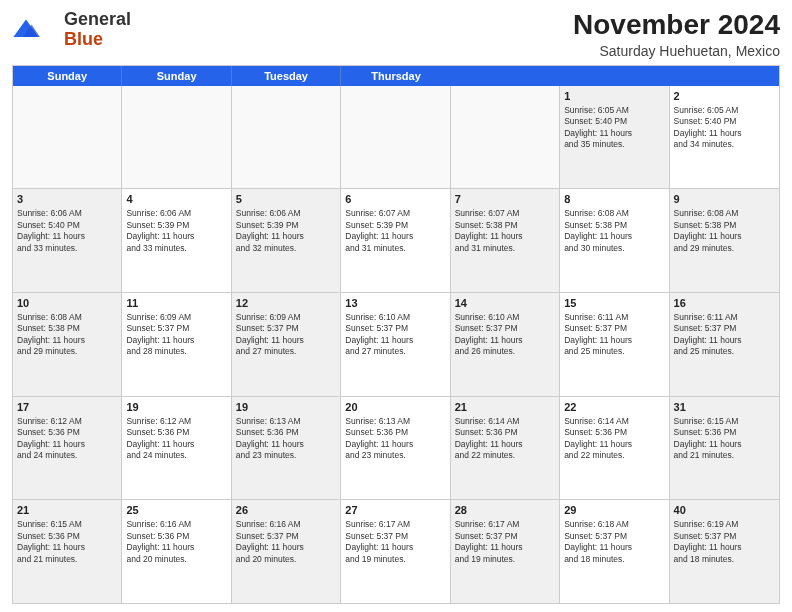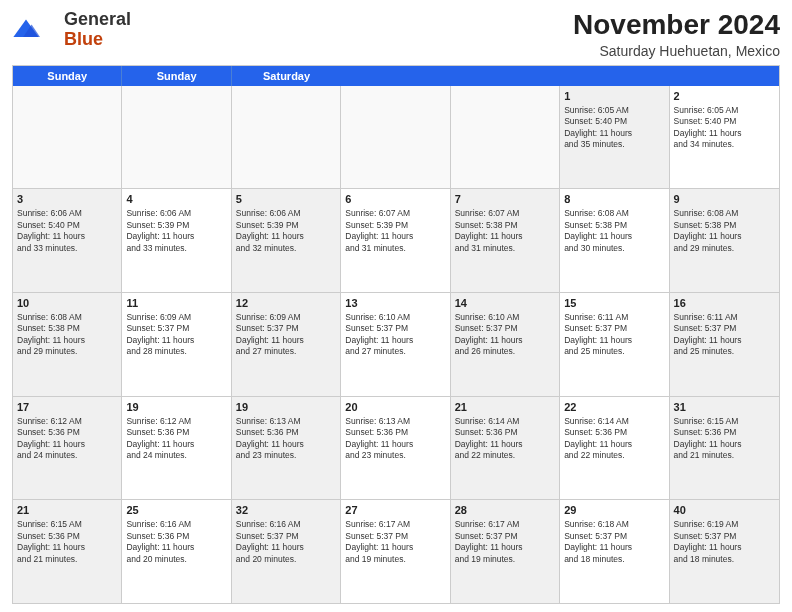--- a/index.html
+++ b/index.html
@@ -129,21 +129,22 @@
     <div class="title-block">
       <div class="month-title">November 2024</div>
       <div class="location-title">Saturday Huehuetan, Mexico</div>
     </div>
   </div>
 
   <div class="calendar">
     <div class="cal-header">
     <div class="cal-header-cell">Sunday</div>
         <div class="cal-header-cell">Sunday</div>
-        <div class="cal-header-cell">Saturday</div>
+        <div class="cal-header-cell">Tuesday</div>
+        <div class="cal-header-cell">Thursday</div>
       </div>
     <div class="cal-body">
     <div class="cal-row">
           <div class="cal-cell empty"></div>
           <div class="cal-cell empty"></div>
           <div class="cal-cell empty"></div>
           <div class="cal-cell empty"></div>
           <div class="cal-cell empty"></div>
           <div class="cal-cell shaded">
             <span class="day-number">1</span>
@@ -322,21 +323,21 @@
 and 21 minutes.</div>
           </div>
           <div class="cal-cell">
             <span class="day-number">25</span>
             <div class="cell-text" style="white-space: pre-line;">Sunrise: 6:16 AM
 Sunset: 5:36 PM
 Daylight: 11 hours
 and 20 minutes.</div>
           </div>
           <div class="cal-cell shaded">
-            <span class="day-number">32</span>
+            <span class="day-number">26</span>
             <div class="cell-text" style="white-space: pre-line;">Sunrise: 6:16 AM
 Sunset: 5:37 PM
 Daylight: 11 hours
 and 20 minutes.</div>
           </div>
           <div class="cal-cell">
             <span class="day-number">27</span>
             <div class="cell-text" style="white-space: pre-line;">Sunrise: 6:17 AM
 Sunset: 5:37 PM
 Daylight: 11 hours

